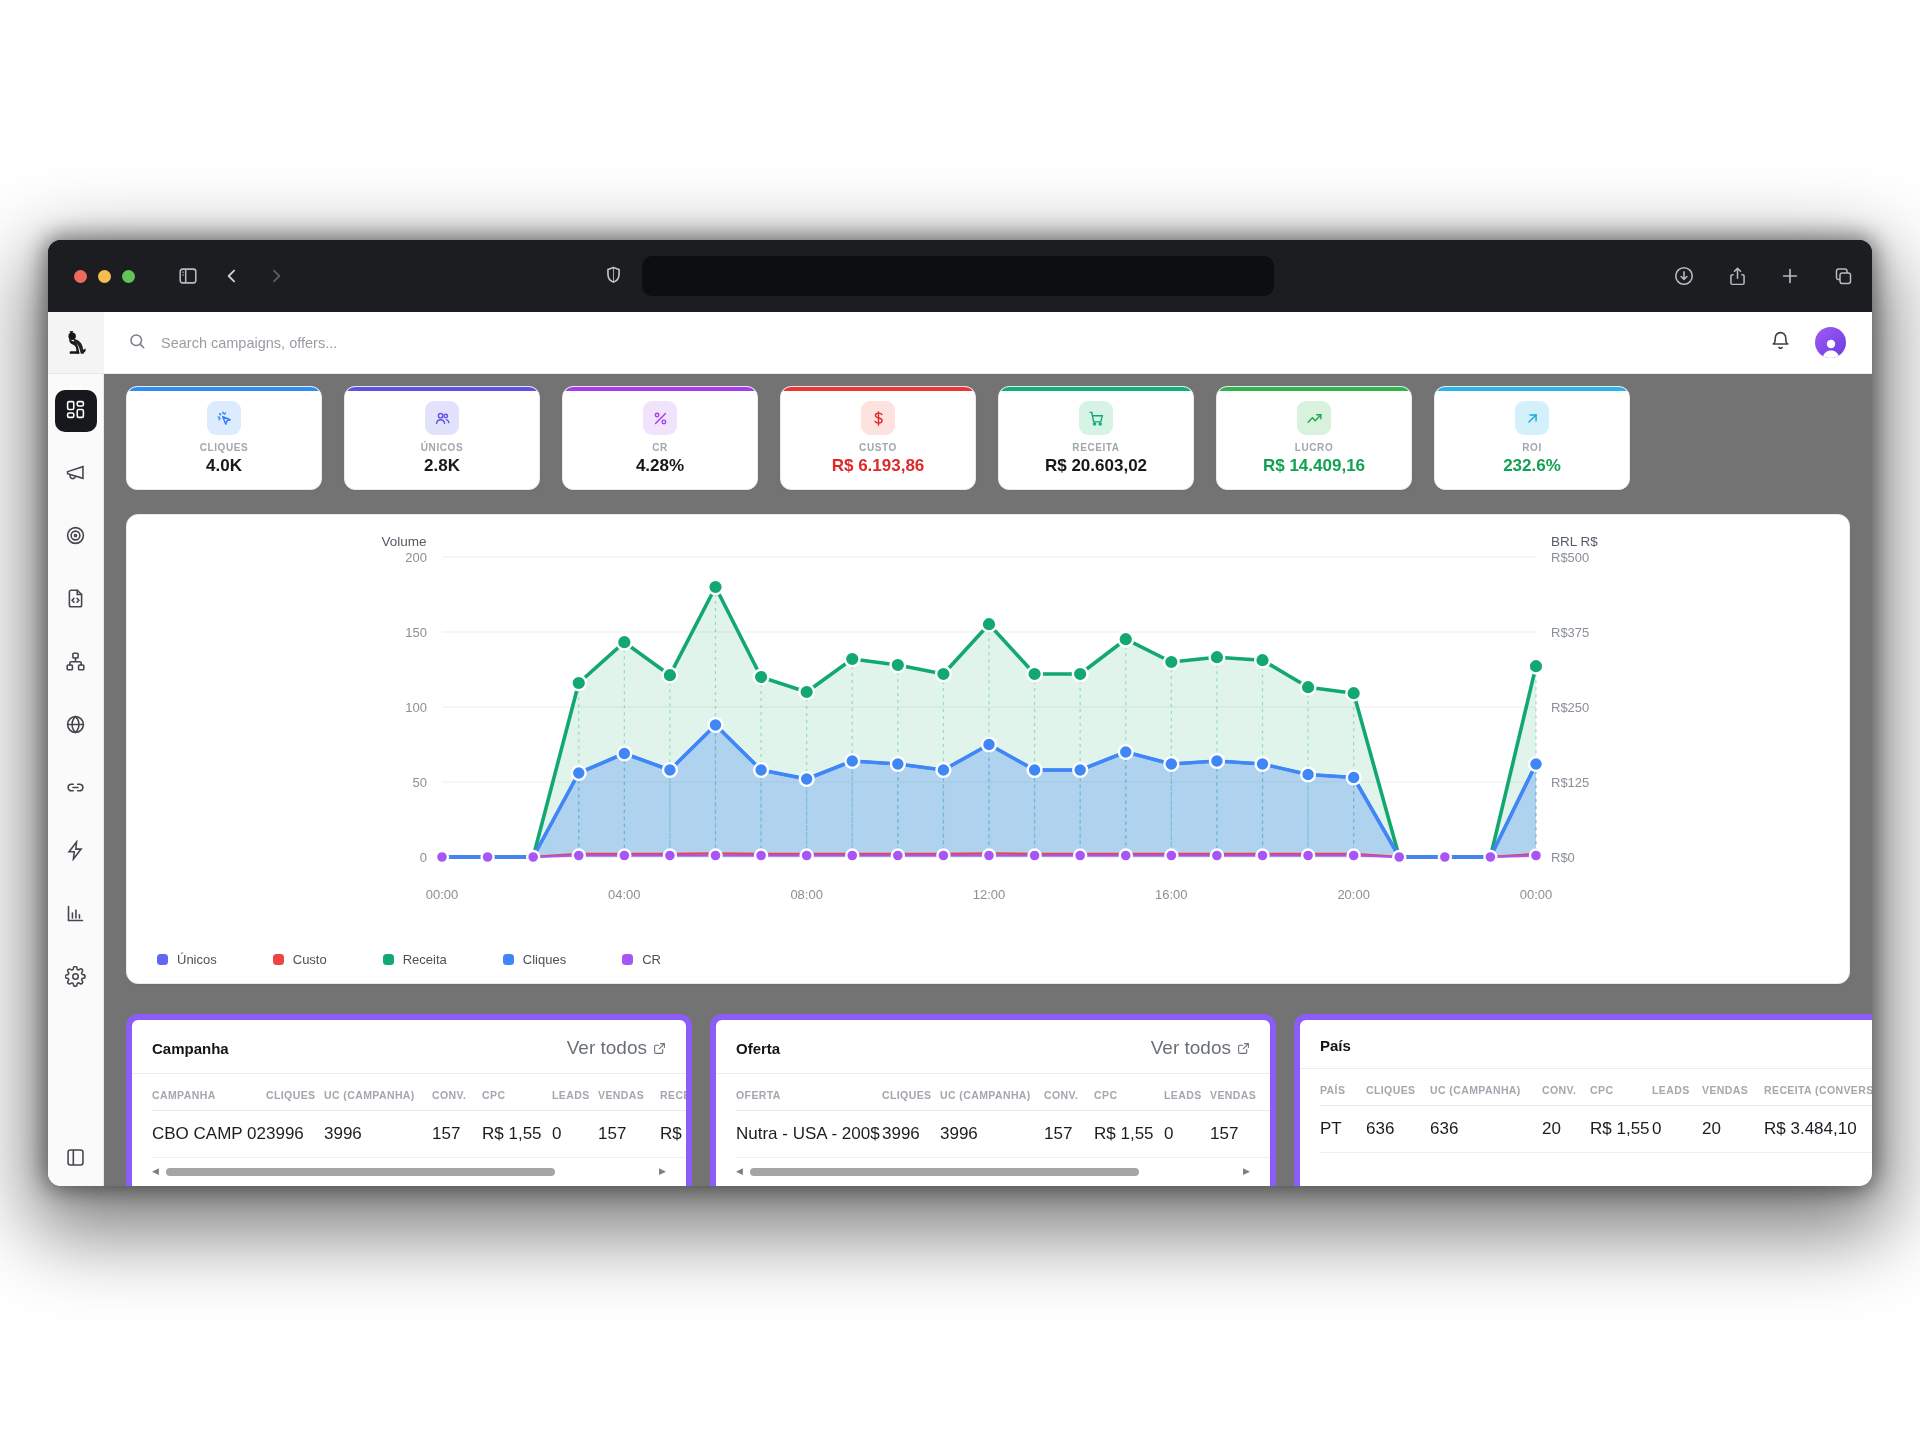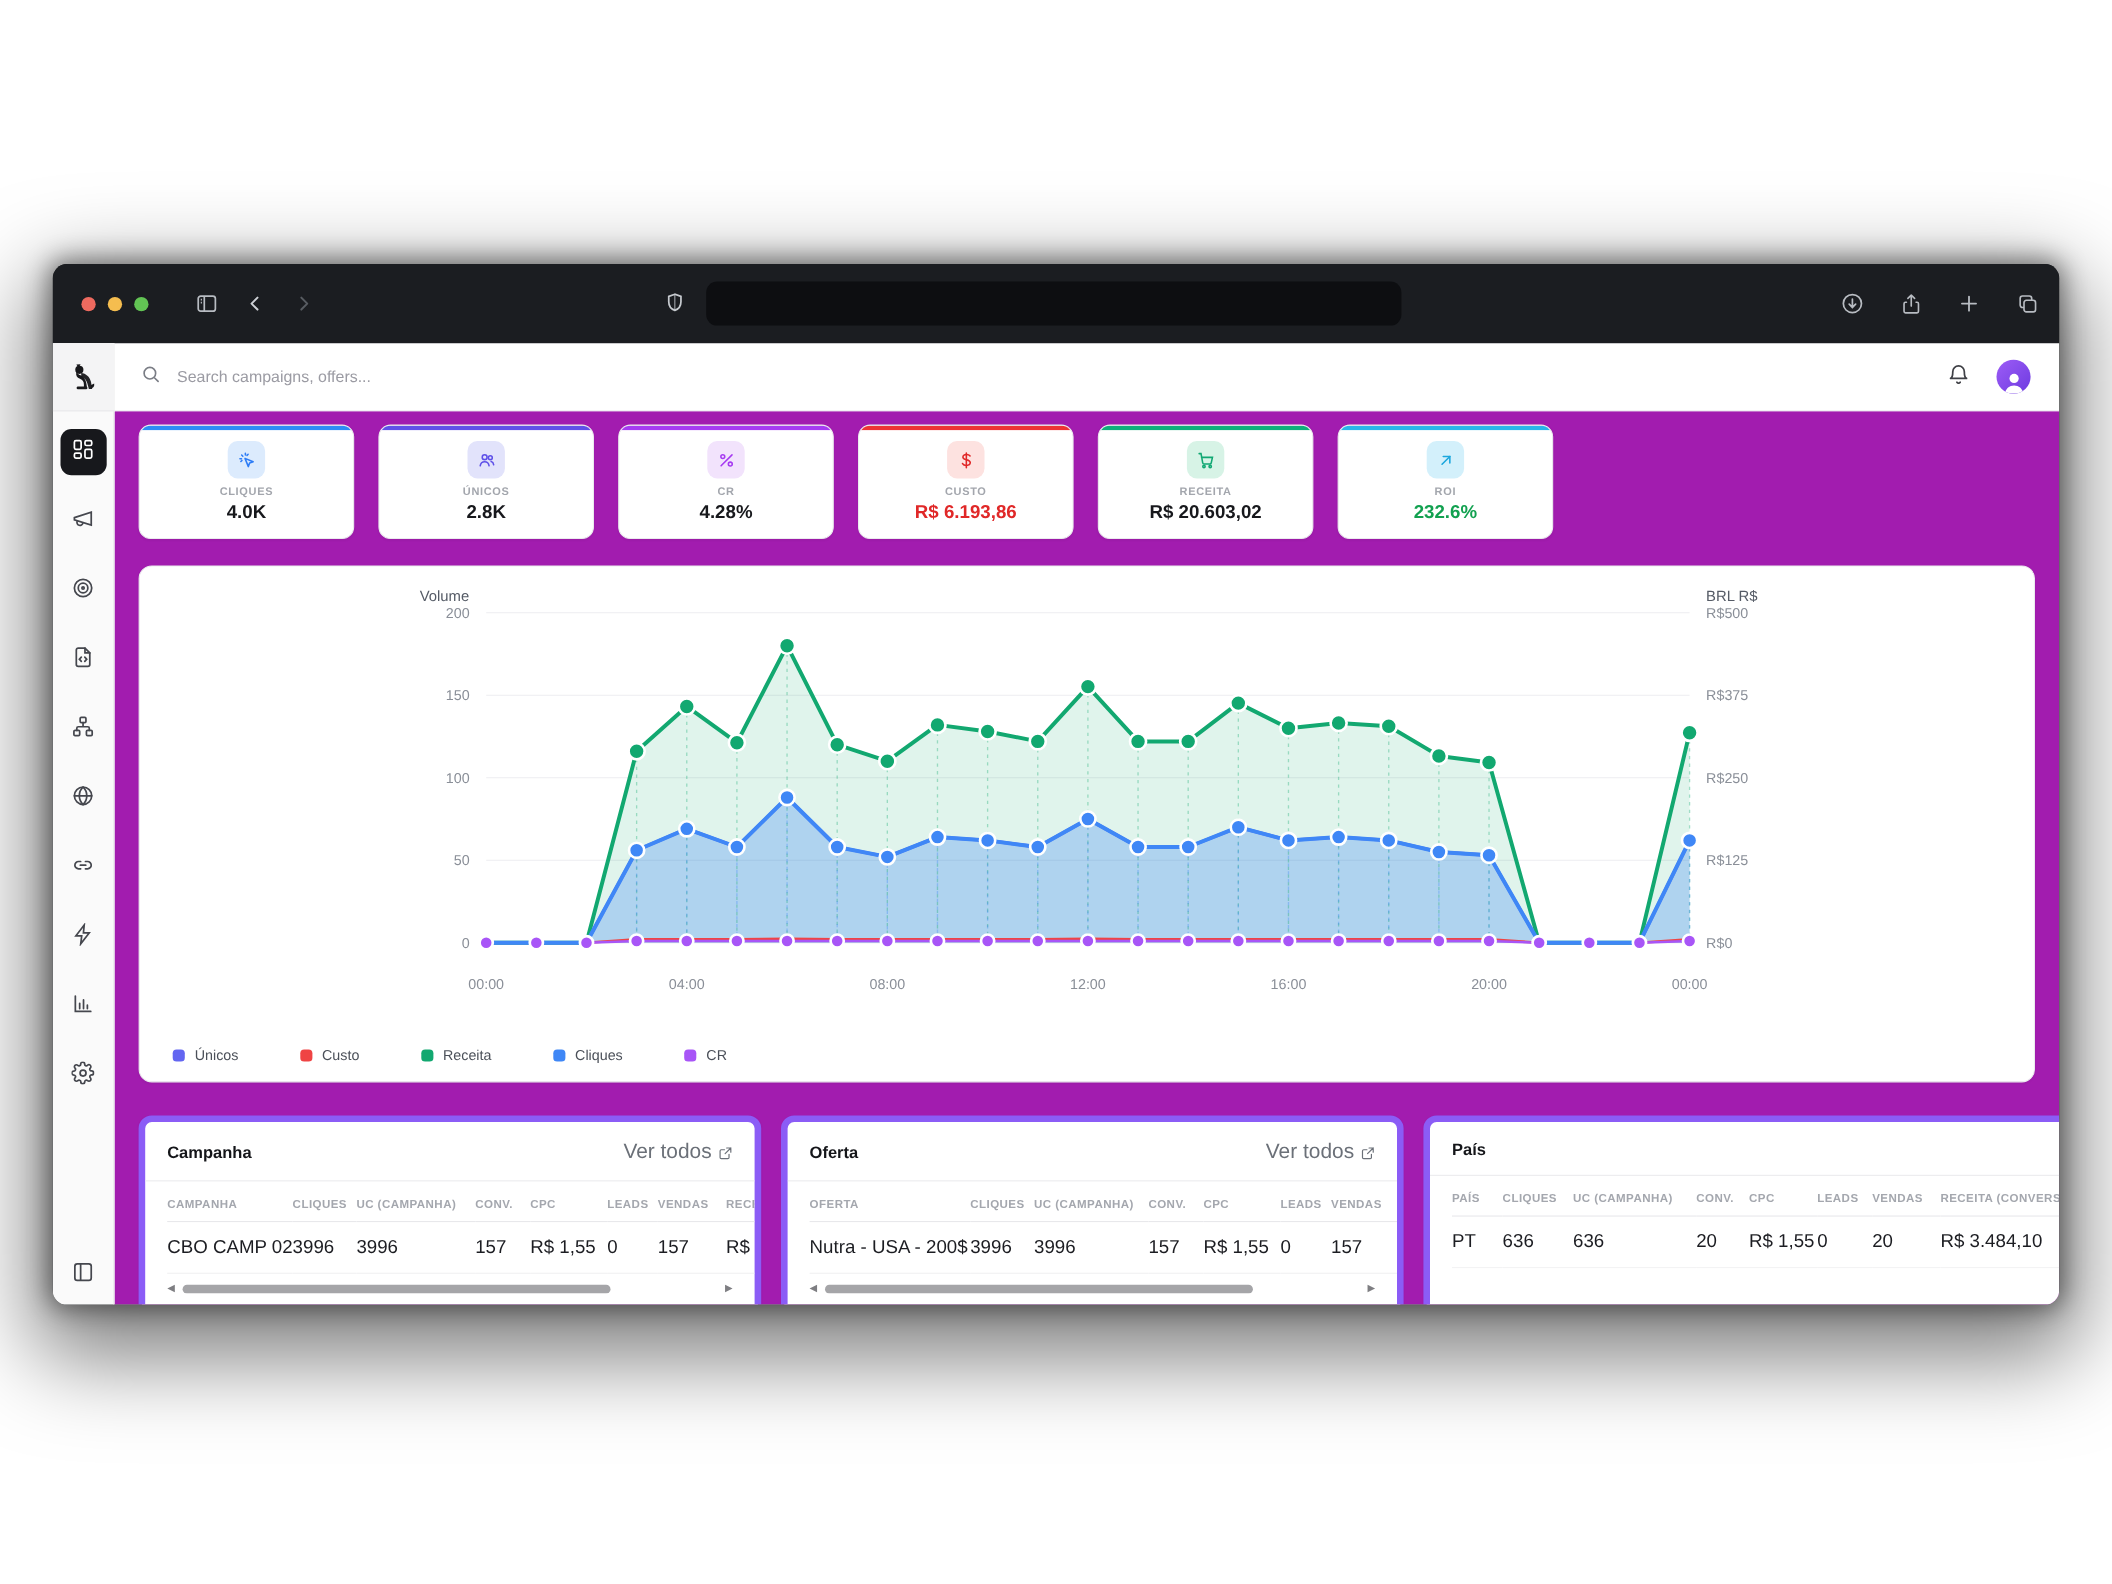--- a/index.html
+++ b/index.html
@@ -32,21 +32,21 @@
 
   .main{flex:1;display:flex;flex-direction:column;min-width:0;}
   .apphead{height:62px;background:#fff;border-bottom:1px solid #ececee;display:flex;align-items:center;flex:none;}
   .searchwrap{display:flex;align-items:center;gap:13px;margin-left:24px;color:#7a7d85;flex:1;}
   .searchwrap input{border:none;outline:none;font-size:14.5px;font-family:inherit;color:#3f3f46;width:420px;background:transparent;}
   .searchwrap input::placeholder{color:#9b9ba3;}
   .headright{display:flex;align-items:center;gap:24px;margin-right:26px;}
   .bell{color:#3f4046;}
   .avatar{width:31px;height:31px;border-radius:50%;background:linear-gradient(135deg,#9d5cf6 0%,#6d3be0 100%);overflow:hidden;display:flex;align-items:flex-end;justify-content:center;}
 
-  .content{flex:1;background:#a21caf;padding:12px 22px 0 22px;overflow:hidden;}
+  .content{flex:1;background:#737373;padding:12px 22px 0 22px;overflow:hidden;}
 
   
   .cards{display:flex;gap:22px;}
   .mcard{width:196px;height:104px;background:#fff;border:1px solid #ebebee;border-radius:11px;position:relative;
     overflow:hidden;display:flex;flex-direction:column;align-items:center;box-shadow:0 1px 2px rgba(16,18,25,.04);}
   .mstrip{position:absolute;top:0;left:0;right:0;height:4px;}
   .mchip{margin-top:14px;width:34px;height:34px;border-radius:9px;display:flex;align-items:center;justify-content:center;}
   .mlabel{margin-top:7px;font-size:10px;letter-spacing:.6px;color:#a3a6ad;font-weight:bold;}
   .mvalue{margin-top:3px;font-size:17px;font-weight:bold;color:#17181c;}
 
@@ -306,20 +306,31 @@
      <div class="mstrip" style="background:#0fb07b"></div>
      <div class="mchip" style="background:#d7f3e6;color:#11a873">
                 <svg width="17" height="17" viewBox="0 0 24 24" fill="none" stroke="currentColor" stroke-width="2" stroke-linecap="round">
                   <circle cx="9.2" cy="19.8" r="1.5"></circle>
                   <circle cx="17.2" cy="19.8" r="1.5"></circle>
                   <path d="M3 3.4h2.4l2.2 11.9a1.8 1.8 0 0 0 1.8 1.5h7.3a1.8 1.8 0 0 0 1.8-1.4l1.6-7.2H6.1"></path>
                 </svg>
               </div>
      <div class="mlabel">RECEITA</div>
      <div class="mvalue" style="color:#17181c">R$ 20.603,02</div>
+   </div>
+            <div class="mcard">
+     <div class="mstrip" style="background:#2db44c"></div>
+     <div class="mchip" style="background:#d9f2de;color:#1fa94a">
+                <svg width="17" height="17" viewBox="0 0 24 24" fill="none" stroke="currentColor" stroke-width="2" stroke-linecap="round">
+                  <path d="M3 17.2l6-6.2 4 4 8-8.4"></path>
+                  <path d="M15.2 6.6H21v5.8"></path>
+                </svg>
+              </div>
+     <div class="mlabel">LUCRO</div>
+     <div class="mvalue" style="color:#12a150">R$ 14.409,16</div>
    </div>
             <div class="mcard">
      <div class="mstrip" style="background:#29b5e9"></div>
      <div class="mchip" style="background:#d3f0fb;color:#1ba7dd">
                 <svg width="17" height="17" viewBox="0 0 24 24" fill="none" stroke="currentColor" stroke-width="2" stroke-linecap="round">
                   <path d="M7 17 17 7"></path>
                   <path d="M8.5 7H17v8.5"></path>
                 </svg>
               </div>
      <div class="mlabel">ROI</div>

